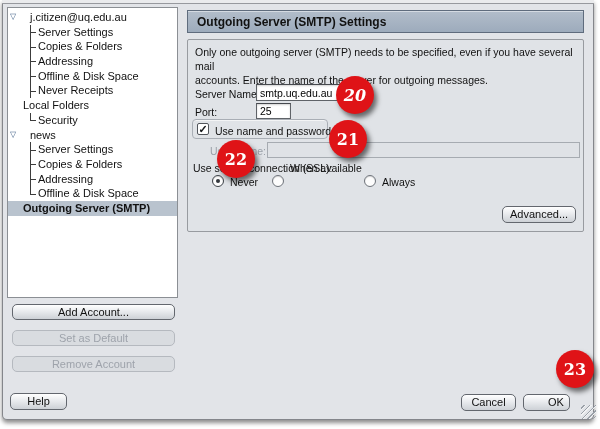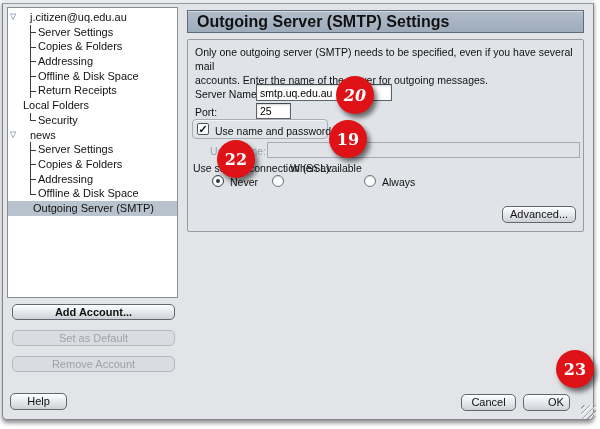--- a/index.html
+++ b/index.html
@@ -31,21 +31,21 @@
   .btn { border-radius:5px; font-size:11px; text-align:center; color:#111;
          background:linear-gradient(#ffffff, #e9ebee 45%, #cdd1d6);
          border:1px solid #63676e; cursor:default; }
   .btn-disabled { background:#d9dce0; border:1px solid #b5b9bf; color:#9ea3ab; }
   .side-btn { left:12px; width:163px; height:16px; line-height:14px; }
 
   
   .panel-title { left:187px; top:10px; width:397px; height:23px; line-height:22px;
                  background:linear-gradient(#b2bdca, #9dabbc); border:1px solid #5f6c7d;
                  box-shadow:inset 0 1px 0 rgba(255,255,255,.45);
-                 font-size:16px; font-weight:bold; padding-left:9px; }
+                 font-size:12px; font-weight:bold; padding-left:9px; }
   .groupbox { left:187px; top:39px; width:397px; height:193px; background:#e0e3e7;
               border:1px solid #989ba0; border-radius:2px; }
   .desc { left:195px; top:45px; width:385px; font-size:10.5px; line-height:14px; }
   .lbl { font-size:10.5px; line-height:13px; white-space:nowrap; }
   .lbl-disabled { color:#9ba1a9; }
 
   .field { background:#fff; border:1px solid #5f6368; border-top-color:#46494e;
            font-size:10.5px; font-family:"Liberation Sans", sans-serif;
            padding:0 3px; box-shadow:inset 0 1px 2px rgba(0,0,0,.18); }
   .field-disabled { background:#dfe2e6; border:1px solid #a6abb1; box-shadow:none; }
@@ -96,21 +96,21 @@
   <div class="tree-row child">
     <span class="conn-v"></span><span class="conn-h"></span>
     <span>Addressing</span>
   </div>
   <div class="tree-row child">
     <span class="conn-v"></span><span class="conn-h"></span>
     <span>Offline &amp; Disk Space</span>
   </div>
   <div class="tree-row child">
     <span class="conn-v"></span><span class="conn-h"></span>
-    <span>Return Receipts</span>
+    <span>Never Receipts</span>
   </div>
   <div class="tree-row top" style="padding-left:15px;">
     <span>Local Folders</span>
   </div>
   <div class="tree-row child last">
     <span class="conn-v"></span><span class="conn-h"></span>
     <span>Security</span>
   </div>
   <div class="tree-row top">
     <span class="tri">▽</span>
@@ -125,39 +125,39 @@
     <span>Copies &amp; Folders</span>
   </div>
   <div class="tree-row child">
     <span class="conn-v"></span><span class="conn-h"></span>
     <span>Addressing</span>
   </div>
   <div class="tree-row child last">
     <span class="conn-v"></span><span class="conn-h"></span>
     <span>Offline &amp; Disk Space</span>
   </div>
-  <div class="tree-row top selected" style="padding-left:25px;">
+  <div class="tree-row top selected" style="padding-left:15px;font-weight:bold;">
     <span>Outgoing Server (SMTP)</span>
   </div>
 </div>
 
-<div class="abs btn side-btn" style="top:304px;font-weight:bold;">Add Account...</div>
+<div class="abs btn side-btn" style="top:304px;">Add Account...</div>
 <div class="abs btn btn-disabled side-btn" style="top:330px;">Set as Default</div>
 <div class="abs btn btn-disabled side-btn" style="top:356px;">Remove Account</div>
 
 <div class="abs panel-title">Outgoing Server (SMTP) Settings</div>
 <div class="abs groupbox"></div>
 
 <div class="abs desc">
   <div>Only one outgoing server (SMTP) needs to be specified, even if you have several mail</div>
   <div>accounts. Enter the name of the server for outgoing messages.</div>
 </div>
 
 <div class="abs lbl" style="left:195px; top:88px;">Server Name:</div>
-<input class="abs field" style="left: 256px; top: 84px; width: 136px; height: 17px;" value="smtp.uq.edu.au">
+<input class="abs field" style="left: 256px; top: 84px; width: 108px; height: 17px;" value="smtp.uq.edu.au">
 
 <div class="abs lbl" style="left:195px; top:106px;">Port:</div>
 <input class="abs field" style="left: 256px; top: 103px; width: 35px; height: 16px;" value="25">
 
 <div class="abs auth-outline"></div>
 <div class="abs checkbox">✓</div>
 <div class="abs lbl" style="left:215px; top:125px;">Use name and password</div>
 
 <div class="abs lbl lbl-disabled" style="left:210px; top:145px;">User Name:</div>
 <input class="abs field field-disabled" style="left: 267px; top: 142px; width: 313px; height: 16px;" disabled="" value="">
@@ -172,15 +172,15 @@
 
 <div class="abs btn" style="left:502px; top:206px; width:74px; height:17px; line-height:15px;">Advanced...</div>
 
 <div class="abs btn" style="left:10px; top:393px; width:57px; height:17px; line-height:15px;">Help</div>
 <div class="abs btn" style="left:461px; top:394px; width:55px; height:17px; line-height:15px;">Cancel</div>
 <div class="abs btn" style="left:523px; top:394px; width:47px; height:17px; line-height:15px;padding-left:19px;">OK</div>
 
 <div class="abs resize-grip"></div>
 
 <div class="abs badge it" style="left:336px; top:76px;">20</div>
-<div class="abs badge" style="left:329px; top:120px;">19</div>
+<div class="abs badge" style="left:329px; top:120px;">21</div>
 <div class="abs badge" style="left:217px; top:140px;">22</div>
 <div class="abs badge" style="left:556px; top:350px;text-align:center;">23</div>
 
 </body></html>

